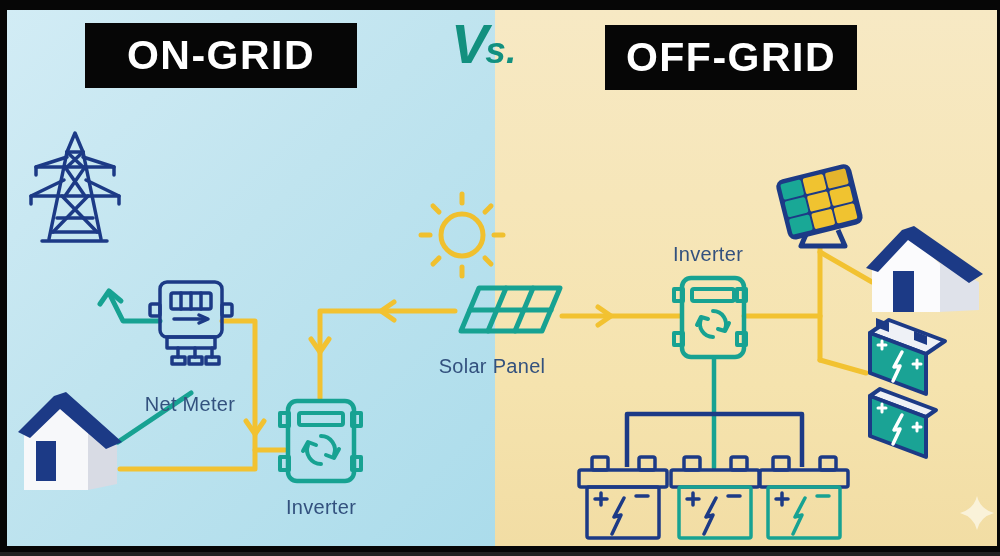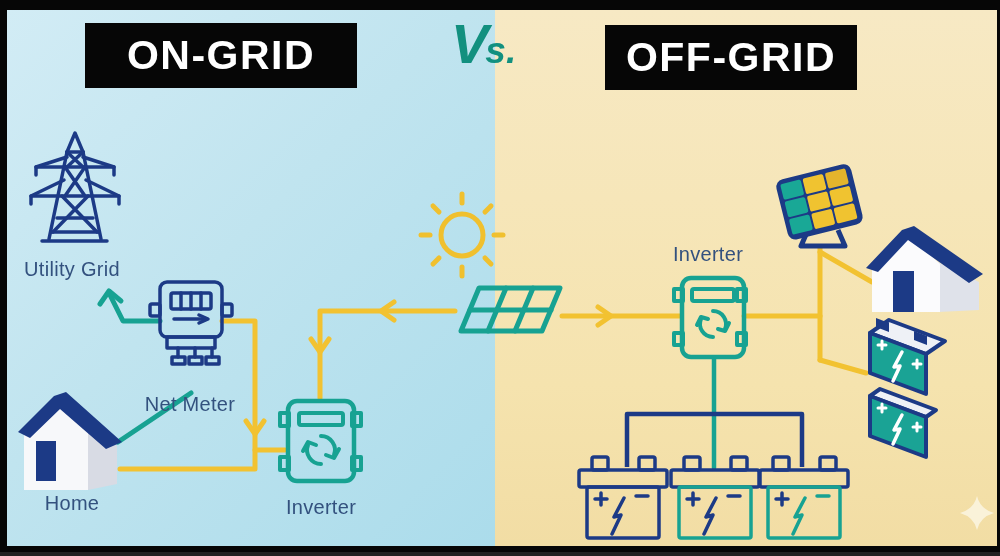--- a/index.html
+++ b/index.html
@@ -227,20 +227,19 @@
     <span>ON-GRID</span>
   </div>
   <div class="vs">
     <span class="v">V</span>
     <span class="s">s.</span>
   </div>
   <div class="banner off">
     <span>OFF-GRID</span>
   </div>
 
-  <div class="lbl" style="left:10px;top:258px;">Utility Grid</div>
   <div class="lbl" style="left:128px;top:371px;margin-top:22px;">Net Meter</div>
-  <div class="lbl" style="left:10px;top:492px;">Home</div>
   <div class="lbl" style="left:259px;top:496px;">Inverter</div>
+  <div class="lbl" style="left:430px;top:355px;">Solar Panel</div>
   <div class="lbl" style="left:646px;top:243px;">Inverter</div>
 
   <div class="bottom-strip"></div>
 </div>
 
 </body></html>

